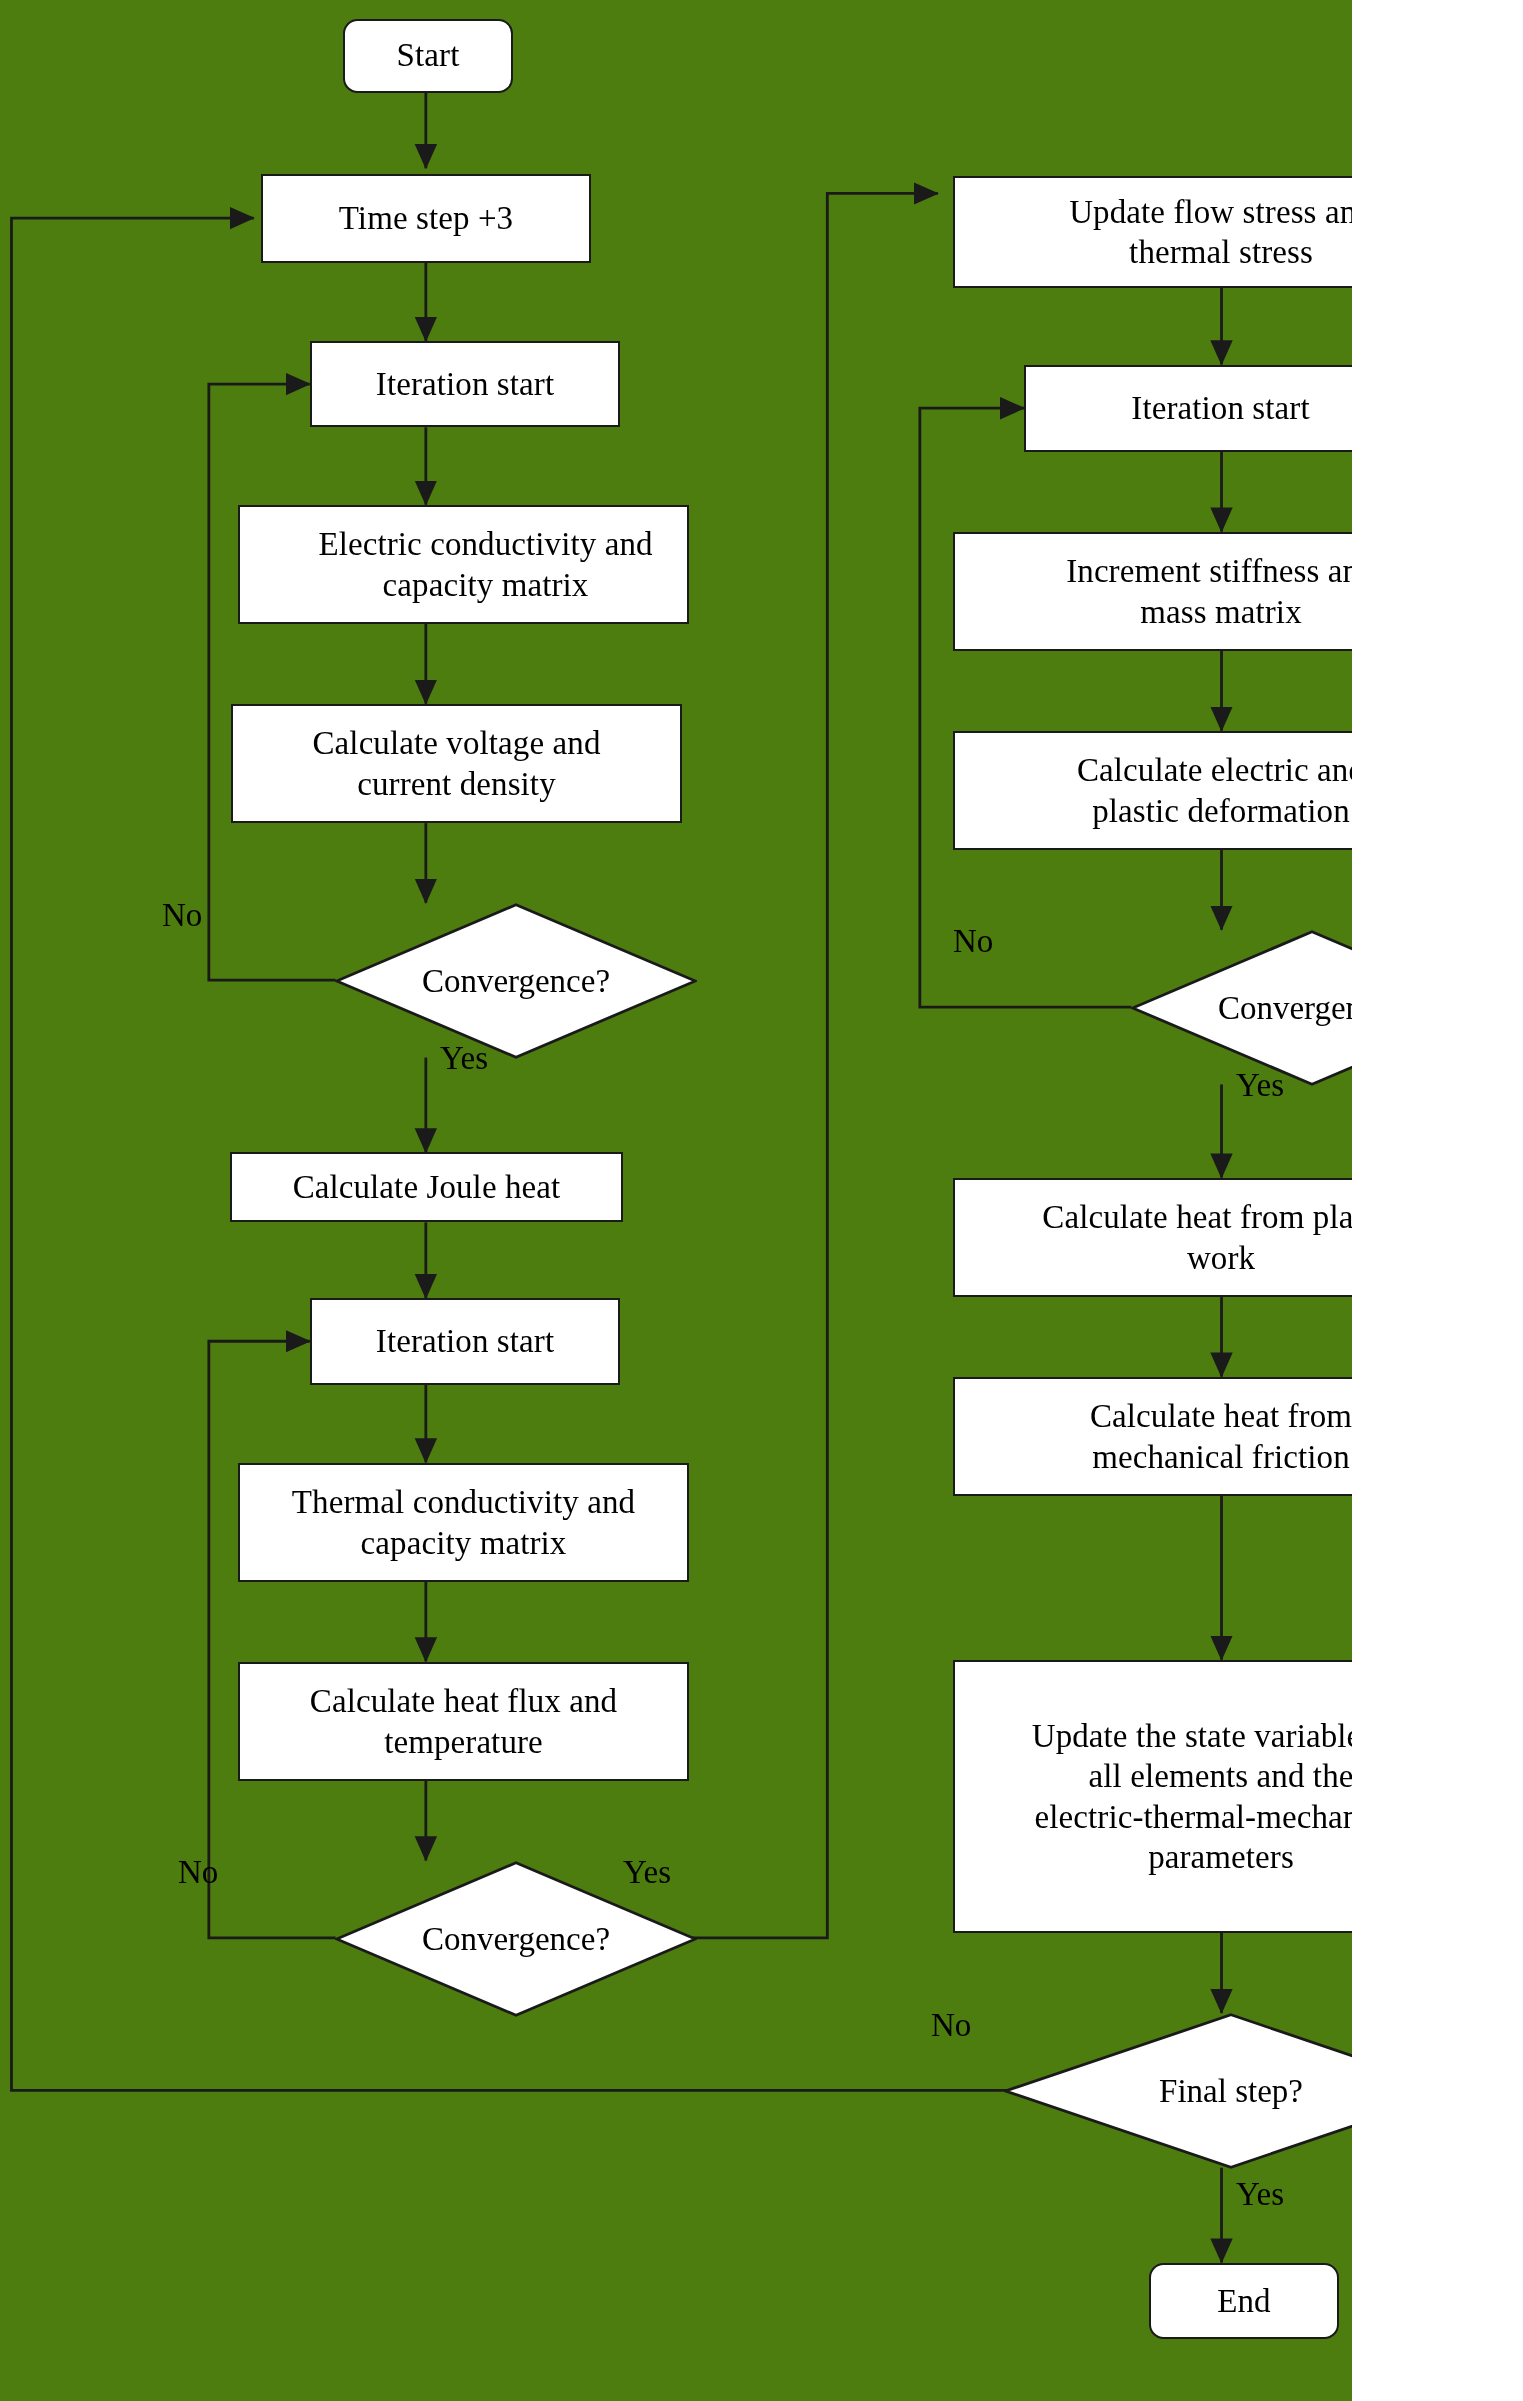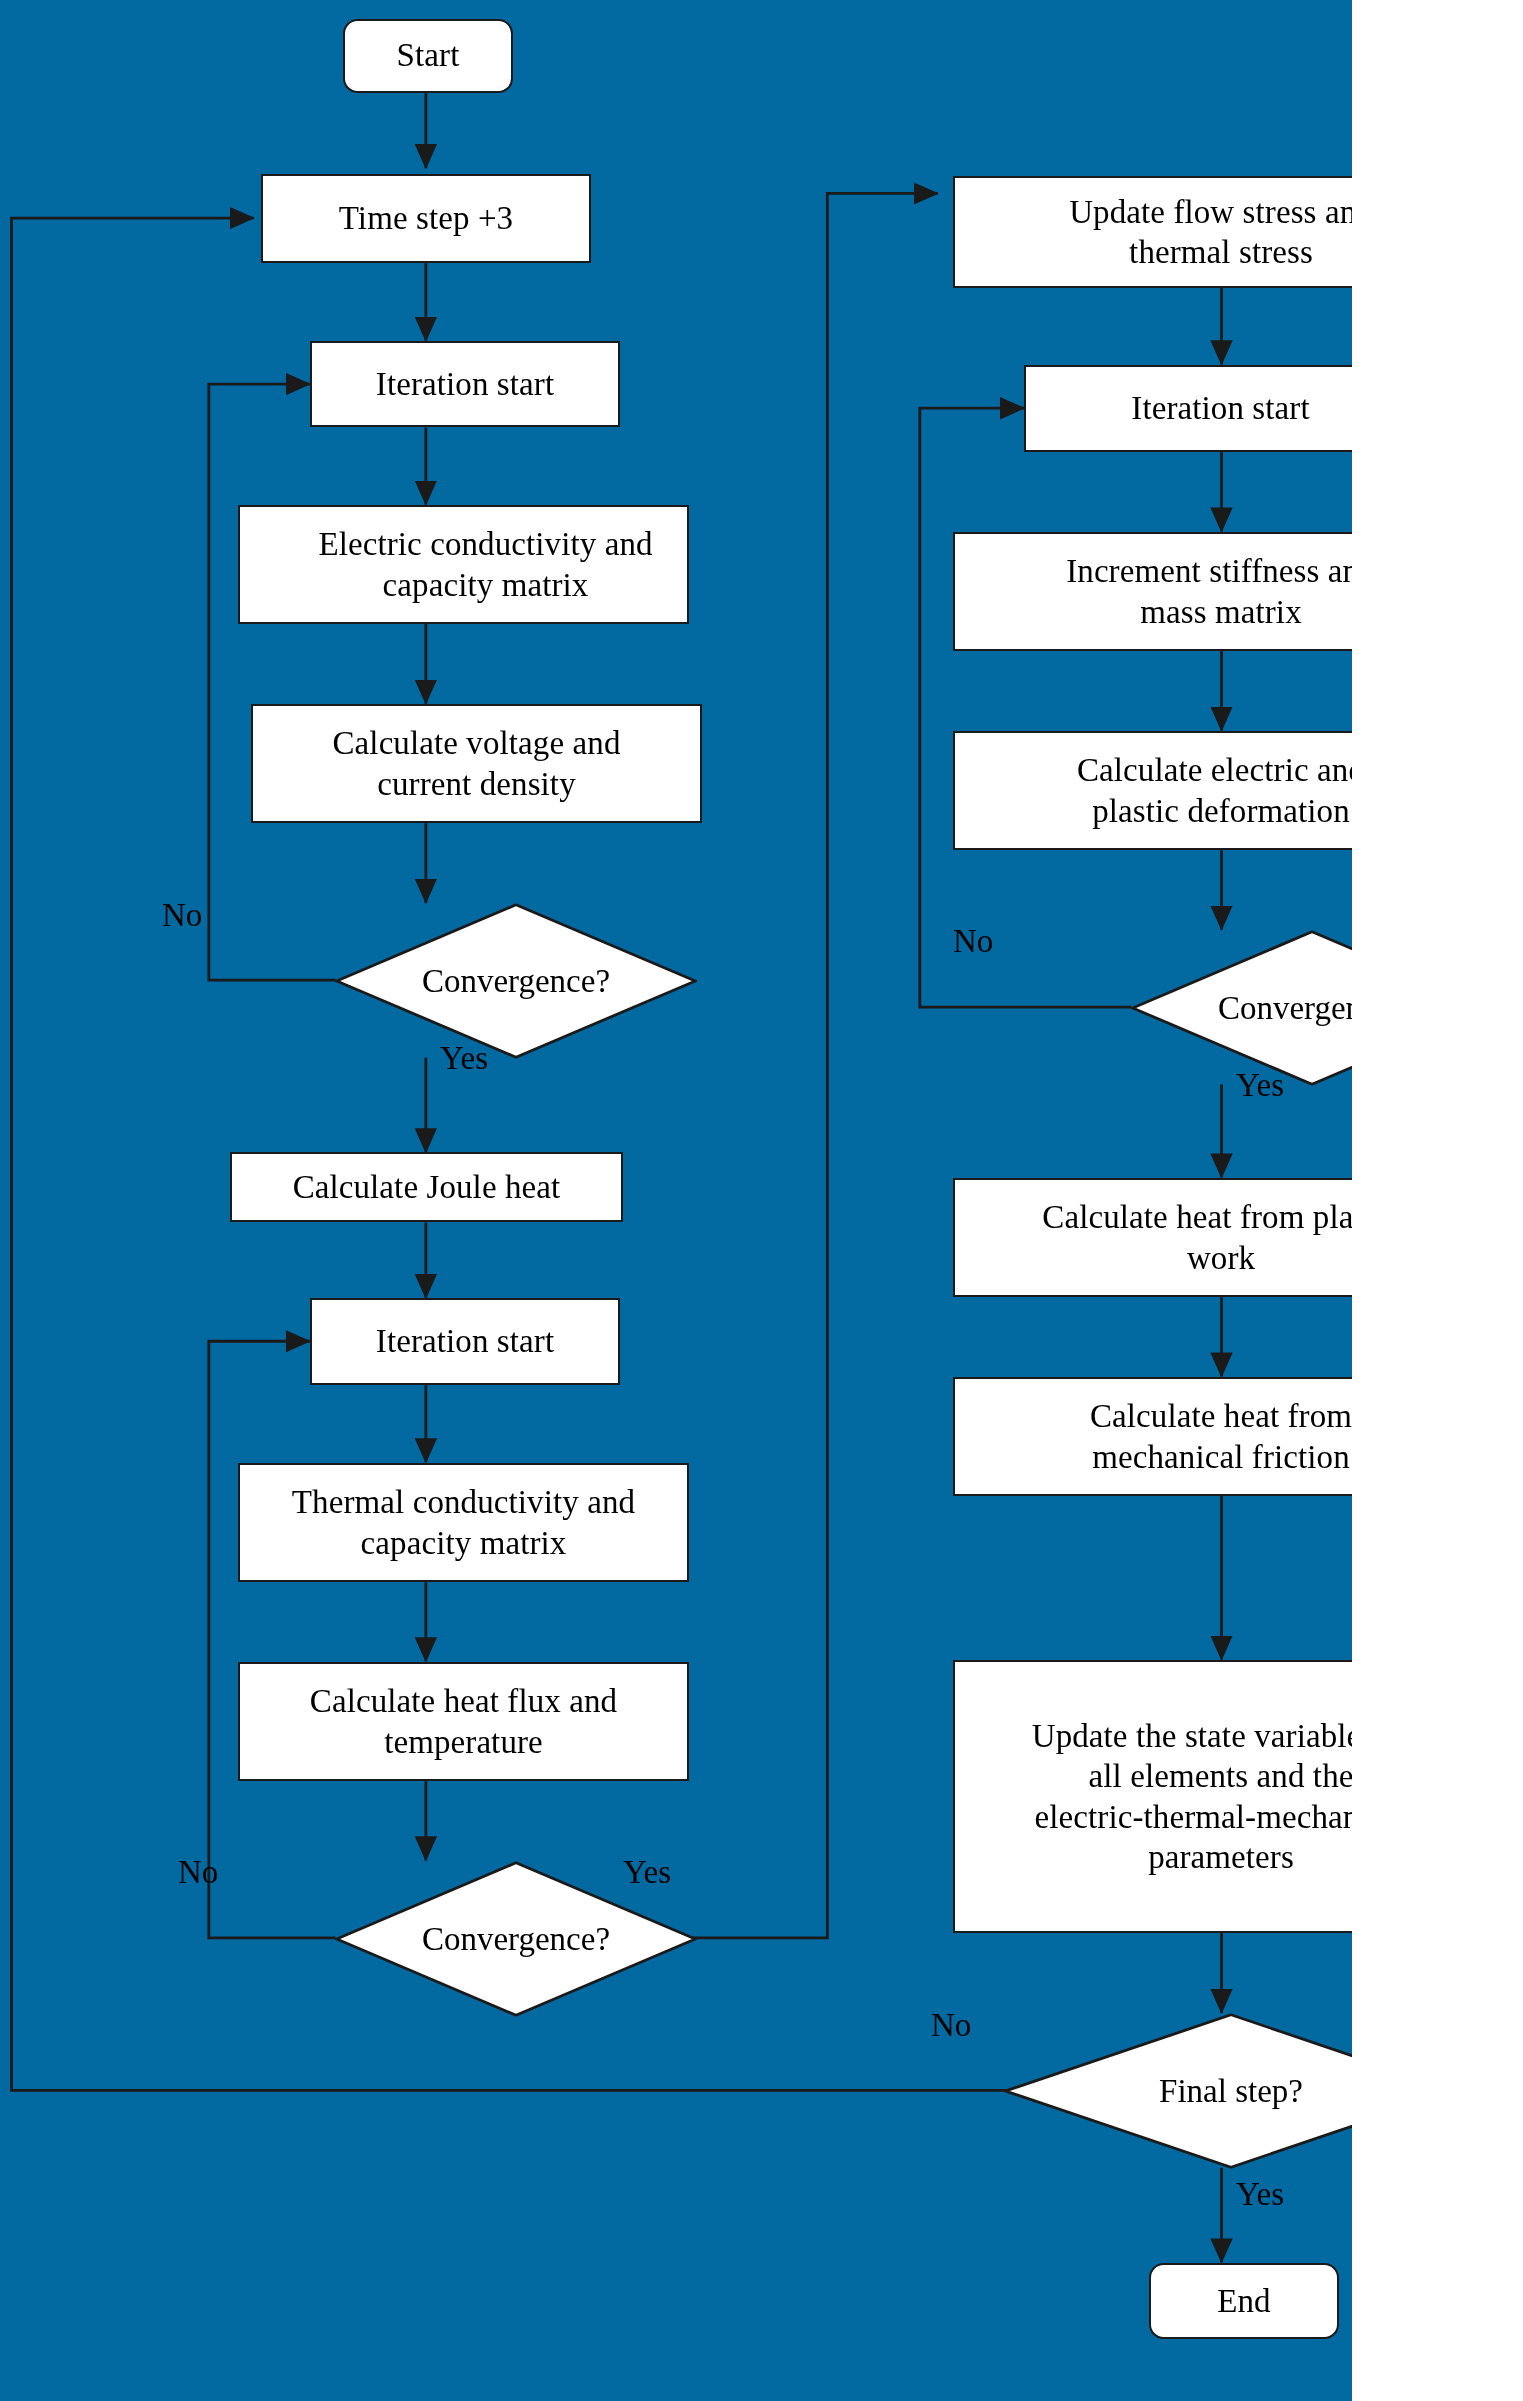--- a/index.html
+++ b/index.html
@@ -1,20 +1,20 @@
 <!DOCTYPE html>
 <html style="font-size:9px"><head>
 <meta charset="utf-8">
 <style>
   html,body{margin:0;padding:0;background:#ffffff;}
   #stage{
     position:relative;
     width:1352px;
     height:2401px;
-    background:#0369a1;
+    background:#4d7c0f;
     font-family:"Liberation Serif","DejaVu Serif",serif;
     overflow:hidden;
   }
   #wires{position:absolute;left:0;top:0;width:1524px;height:2401px;}
   .node{
     position:absolute;
     box-sizing:border-box;
     display:flex;
     align-items:center;
     justify-content:center;
@@ -133,21 +133,21 @@
 
   <div class="node proc" style="left:310px; top:341px; width:310px; height:86px;">
     <span class="txt">Iteration start</span>
   </div>
 
   <div class="node proc" style="left:238px; top:505px; width:451px; height:119px;padding-left:44px;">
     <span class="txt">Electric conductivity and
 capacity matrix</span>
   </div>
 
-  <div class="node proc" style="left:251px; top:704px; width:451px; height:119px;text-align:center;">
+  <div class="node proc" style="left:231px; top:704px; width:451px; height:119px;text-align:center;">
     <span class="txt">Calculate voltage and
 current density</span>
   </div>
 
   <div class="dia-wrap" style="left:335px; top:903px; width:362px; height:156px;">
     <svg viewBox="0 0 646 278" width="362" height="156" xmlns="http://www.w3.org/2000/svg">
       <polygon points="323,3 643,139 323,275 3,139" fill="#ffffff" stroke="#1a1a1a" stroke-width="5"></polygon>
     </svg>
     <span class="txt">Convergence?</span>
   </div>

